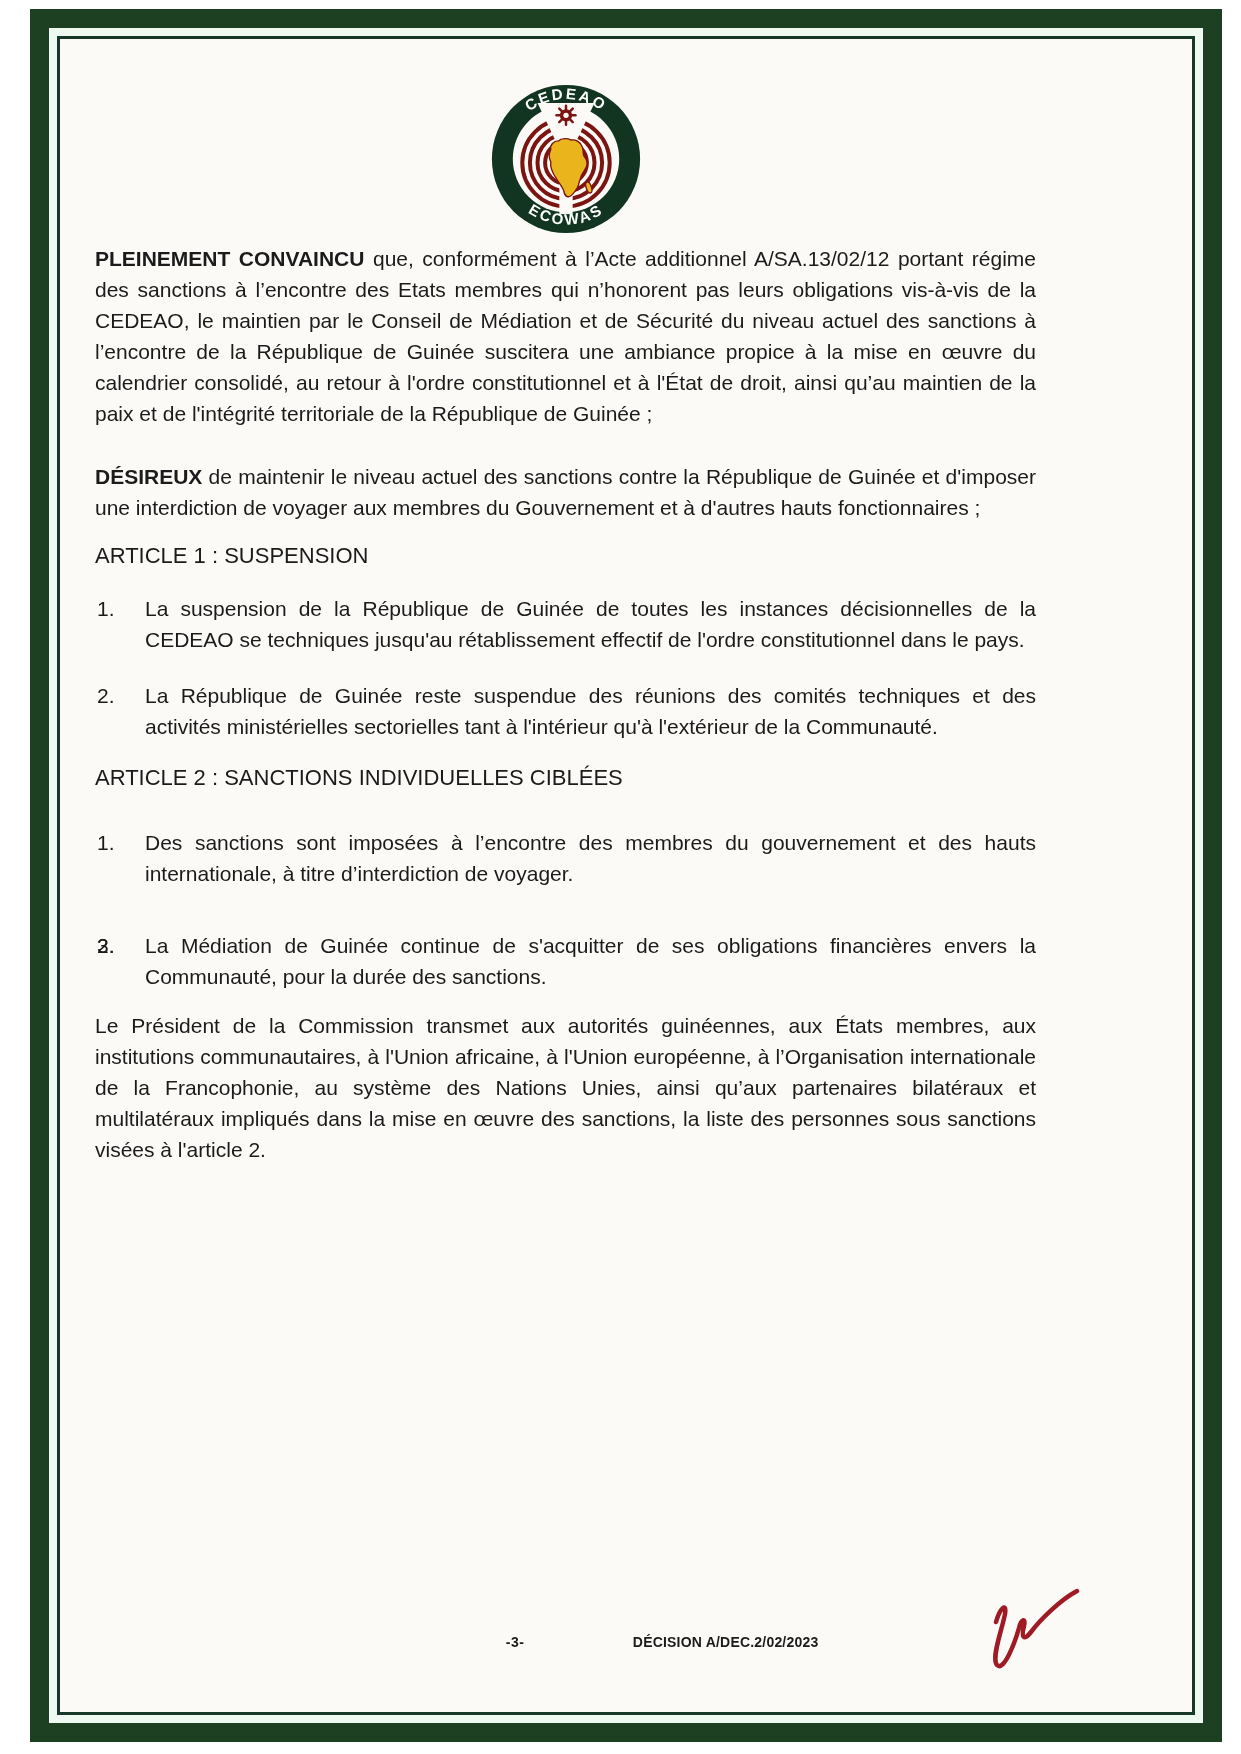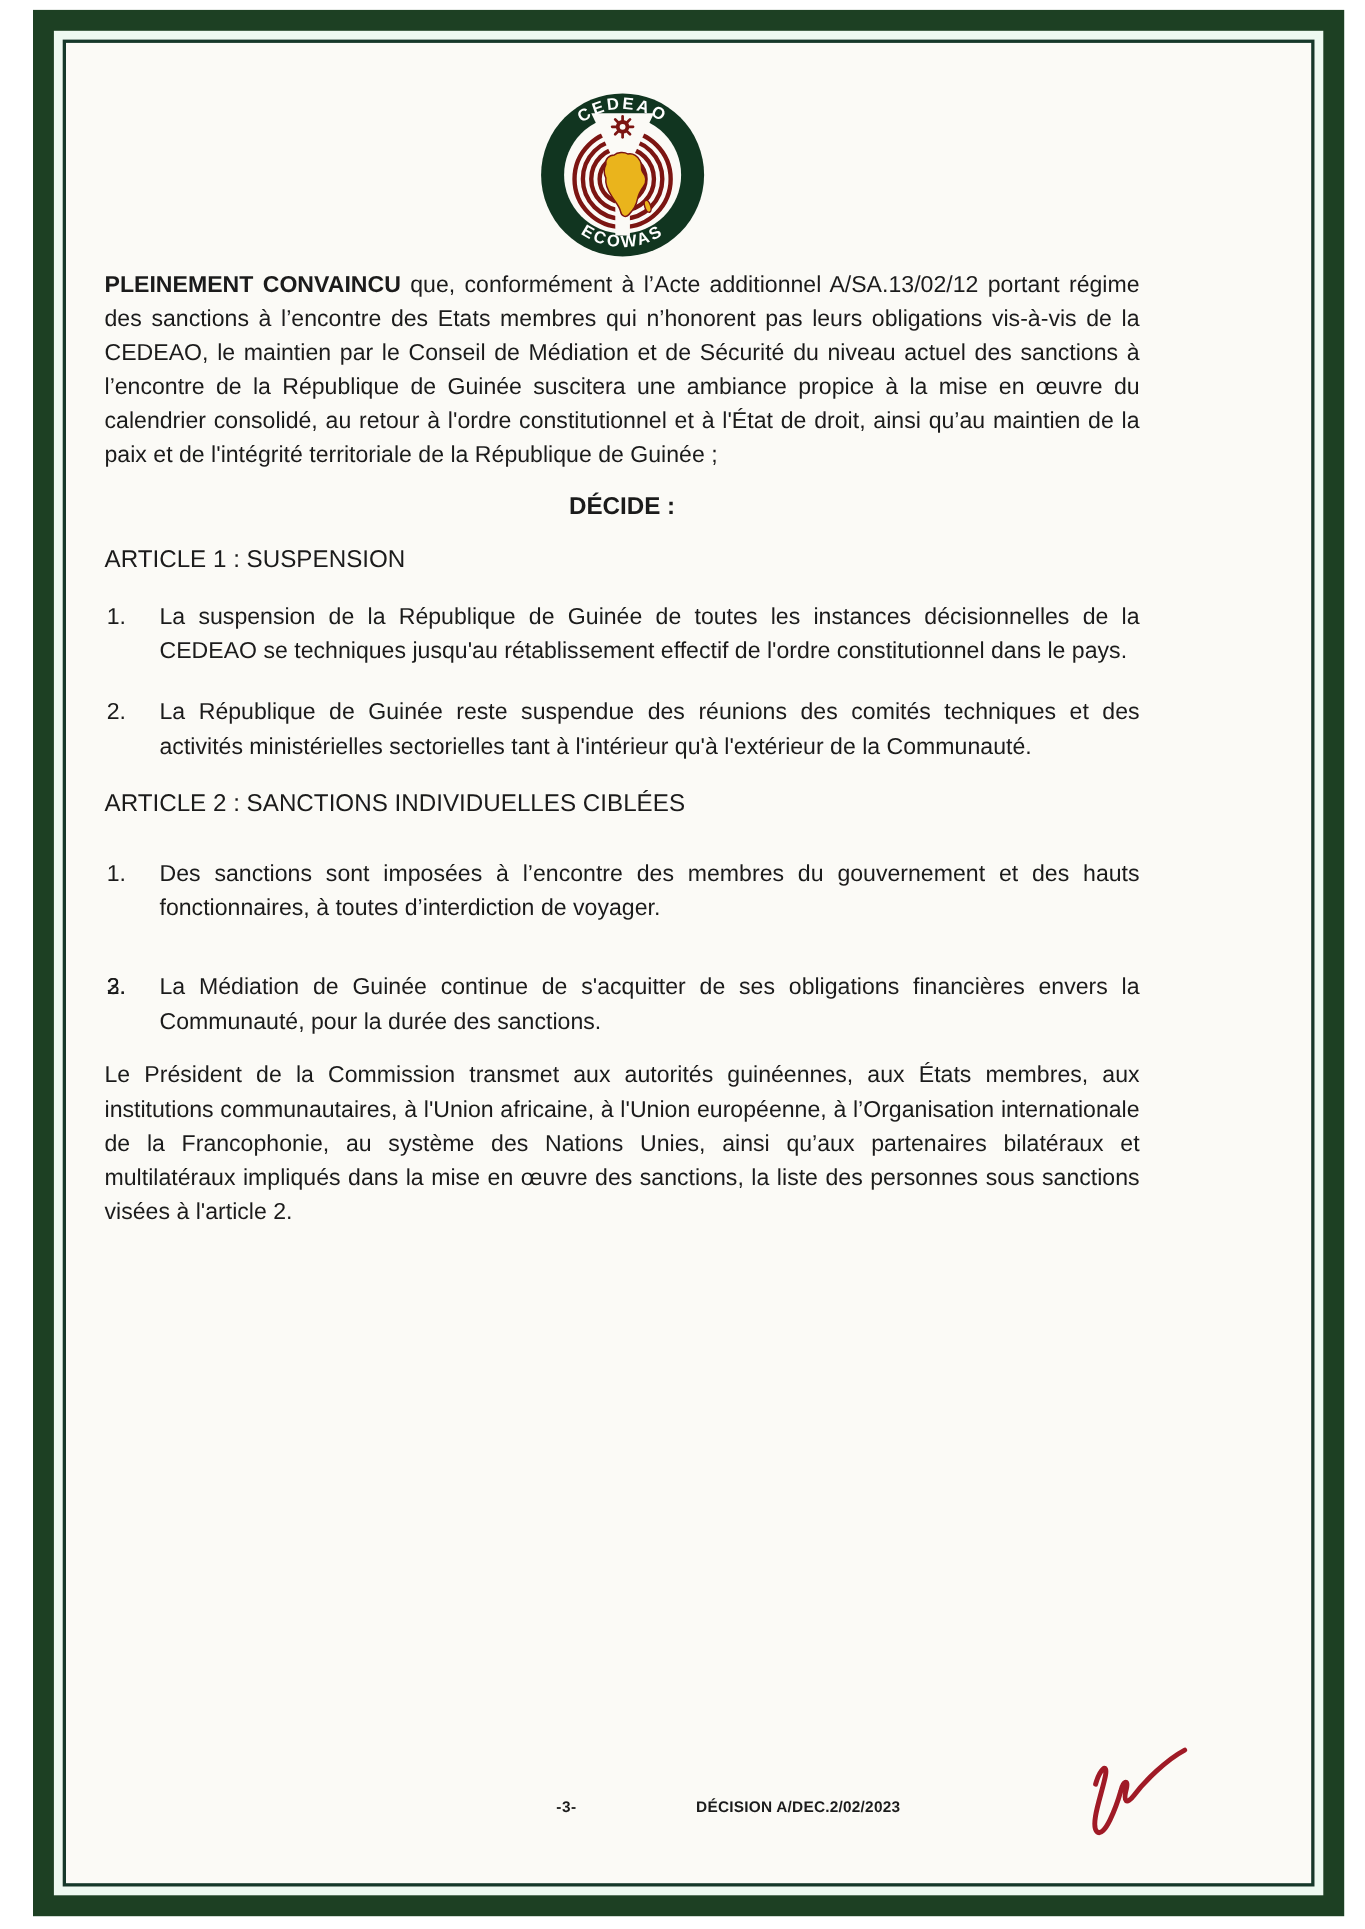--- a/index.html
+++ b/index.html
@@ -141,39 +141,41 @@
             <text class="logo-arc-text">
               <textPath href="#arcBottom" startOffset="50%" text-anchor="middle">ECOWAS</textPath>
             </text>
           </svg>
         </div>
 
         <p class="para">
           <b>PLEINEMENT CONVAINCU</b><span> que, conformément à l’Acte additionnel A/SA.13/02/12 portant régime des sanctions à l’encontre des Etats membres qui n’honorent pas leurs obligations vis-à-vis de la CEDEAO, le maintien par le Conseil de Médiation et de Sécurité du niveau actuel des sanctions à l’encontre de la République de Guinée suscitera une ambiance propice à la mise en œuvre du calendrier consolidé, au retour à l'ordre constitutionnel et à l'État de droit, ainsi qu’au maintien de la paix et de l'intégrité territoriale de la République de Guinée ;</span>
         </p>
 
+        <p class="para p-desireux">
+          <b>DÉSIREUX</b><span> de maintenir le niveau actuel des sanctions contre la République de Guinée et d'imposer une interdiction de voyager aux membres du Gouvernement et à d'autres hauts fonctionnaires ;</span>
+        </p>
 
-        <div class="decide">DÉCIDE :</div>
 
         <div class="article-heading">ARTICLE 1 : SUSPENSION</div>
 
         <div class="num-item mt-22">
           <span class="num">1.</span>
           <span>La suspension de la République de Guinée de toutes les instances décisionnelles de la CEDEAO se techniques jusqu'au rétablissement effectif de l'ordre constitutionnel dans le pays.</span>
         </div>
         <div class="num-item mt-24">
           <span class="num">2.</span>
           <span>La République de Guinée reste suspendue des réunions des comités techniques et des activités ministérielles sectorielles tant à l'intérieur qu'à l'extérieur de la Communauté.</span>
         </div>
 
         <div class="article-heading h2-extra">ARTICLE 2 : SANCTIONS INDIVIDUELLES CIBLÉES</div>
 
         <div class="num-item mt-34">
           <span class="num">1.</span>
-          <span>Des sanctions sont imposées à l’encontre des membres du gouvernement et des hauts fonctionnaires, à toutes d’interdiction de voyager.</span>
+          <span>Des sanctions sont imposées à l’encontre des membres du gouvernement et des hauts internationale, à titre d’interdiction de voyager.</span>
         </div>
         <div class="num-item mt-40">
           <span class="num">2.</span>
         </div>
         <div class="num-item mt-30">
           <span class="num">3.</span>
           <span>La Médiation de Guinée continue de s'acquitter de ses obligations financières envers la Communauté, pour la durée des sanctions.</span>
         </div>
 
 

